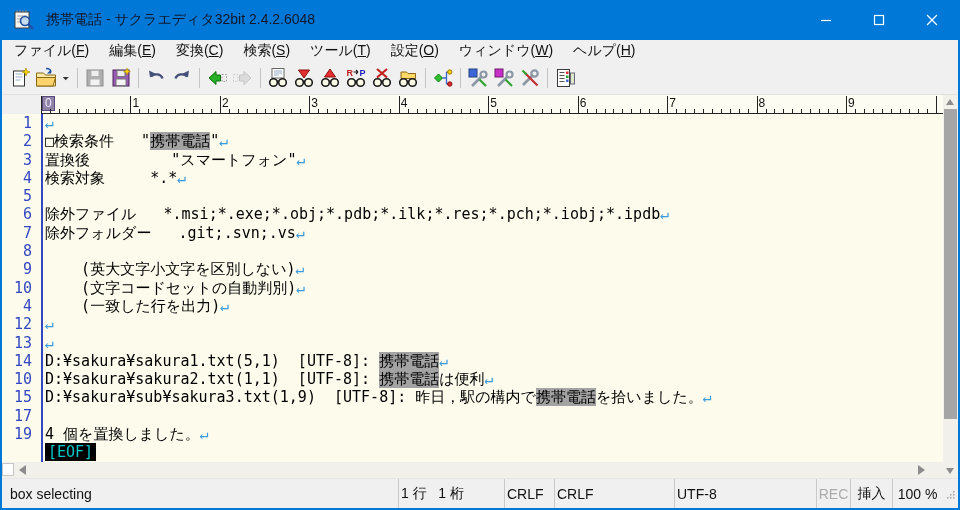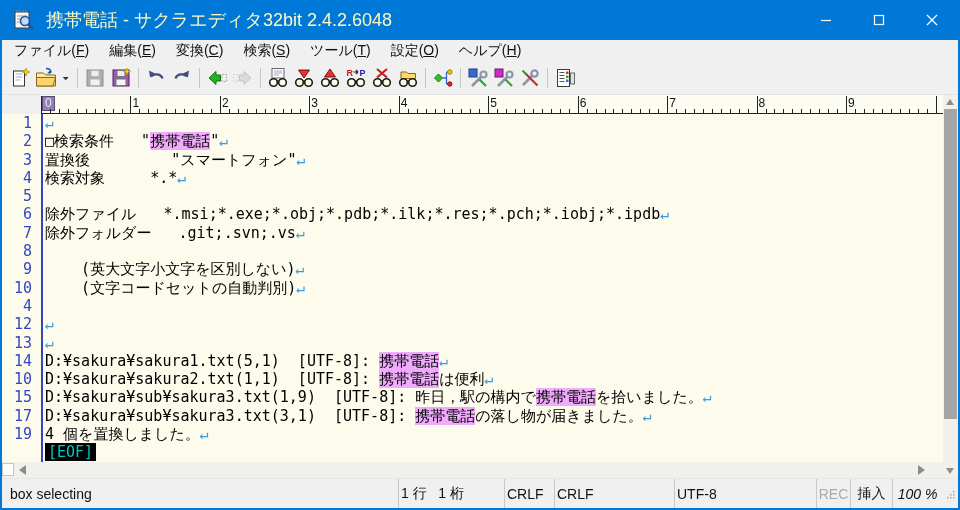--- a/index.html
+++ b/index.html
@@ -2,21 +2,21 @@
 <html><head>
 <meta charset="utf-8">
 <style>
   html,body{margin:0;padding:0;background:#fff;}
   .window{position:relative;width:960px;height:510px;box-sizing:border-box;
     border-left:2px solid #0078D7;border-right:2px solid #0078D7;border-bottom:2px solid #0078D7;
     font-family:"Liberation Sans",sans-serif;background:#F0F0F0;overflow:hidden;}
   
   .titlebar{height:40px;background:#0078D7;display:flex;align-items:center;padding-left:10px;}
   .appicon{width:24px;height:24px;flex:none;}
-  .titletext{color:#fef9c3;font-size:18px;margin-left:10px;white-space:nowrap;}
+  .titletext{color:#0f172a;font-size:14px;margin-left:10px;white-space:nowrap;}
   .wcontrols{margin-left:auto;display:flex;height:40px;}
   .wbtn{width:53px;height:40px;display:flex;align-items:center;justify-content:center;}
   
   .menubar{height:22px;display:flex;align-items:center;background:#F0F0F0;font-size:14px;color:#111;padding-left:2px;}
   .menu-item{padding:0 10px;white-space:nowrap;}
   .menu-item u{text-decoration:underline;}
   
   .toolbar{height:33px;display:flex;align-items:center;background:#F0F0F0;padding-left:5px;
     border-bottom:1px solid #E2E2E2;box-sizing:border-box;}
   .tbtn{width:24px;height:24px;display:flex;align-items:center;justify-content:center;margin:0 1px;flex:none;}
@@ -33,21 +33,21 @@
   .rnum{position:absolute;top:1px;font-size:12px;line-height:14px;color:#111;}
   .rnum.cur{background:#8F84A8;color:#F0E8FA;outline:1px solid #5A4A7A;top:2px;padding:0 2px;line-height:13px;}
   
   .editor{position:relative;height:348px;background:#FDFBEC;overflow:hidden;}
   .gutter{position:absolute;left:0;top:0;bottom:0;width:39px;background:#FDFBEC;
     border-right:2px solid #3347C2;box-sizing:content-box;}
   .lines{position:absolute;left:0;top:0;right:16px;}
   .line{display:flex;height:18.3px;line-height:18.3px;font-family:"DejaVu Sans Mono",monospace;font-size:15px;white-space:pre;}
   .lnum{width:39px;flex:none;text-align:right;color:#3347C2;padding-right:9px;box-sizing:border-box;}
   .ltext{padding-left:4px;white-space:pre;color:#000;}
-  .hl{background:#f0abfc;}
+  .hl{background:#a3a3a3;}
   .eol{color:#3D9BDC;}
   .eof{background:#000;color:#00C8C8;padding:0 3px;}
   
   .hscroll{position:relative;height:16px;background:#F1F0EA;}
   .hthumb{position:absolute;left:0;top:1px;width:12px;height:13px;background:#FFF;border:1px solid #C6C6C6;box-sizing:border-box;}
   .tri{width:0;height:0;position:absolute;top:3px;}
   .tri.left{left:17px;border-top:5px solid transparent;border-bottom:5px solid transparent;border-right:7px solid #8C8C8C;}
   .tri.right{left:916px;border-top:5px solid transparent;border-bottom:5px solid transparent;border-left:7px solid #8C8C8C;}
   .vscroll{position:absolute;top:95px;right:0;width:15px;height:383px;background:#F1F0EA;z-index:5;}
   .vtri{width:0;height:0;position:absolute;left:3px;}
@@ -58,21 +58,21 @@
   .statusbar{height:30px;display:flex;align-items:stretch;background:#F0F0F0;font-size:14px;color:#111;
     border-top:1px solid #E6E6E6;box-sizing:border-box;}
   .sleft{flex:1;display:flex;align-items:center;padding-left:8px;}
   .sseg{border-left:1px solid #C9C9C9;display:flex;align-items:center;padding:0 2px;box-sizing:border-box;white-space:pre;}
   .seg-pos{width:106px;}
   .seg-crlf1{width:50px;}
   .seg-crlf2{width:120px;}
   .seg-enc{width:142px;}
   .seg-rec{width:34px;color:#ABABAB;justify-content:center;padding:0 2px;}
   .seg-ins{width:42px;justify-content:center;}
-  .seg-zoom{width:50px;justify-content:center;font-style:italic;}
+  .seg-zoom{width:50px;justify-content:center;}
   .seg-grip{width:16px;border-left:none;position:relative;}
 </style>
 </head>
 <body>
 
 <div class="window">
 
   <div class="titlebar">
     <svg class="appicon" viewBox="0 0 24 24">
       <rect x="3" y="4" width="14" height="16" fill="#F8F8F8" stroke="#404040"></rect>
@@ -101,20 +101,21 @@
     </div>
   </div>
 
   <div class="menubar">
       <span class="menu-item">ファイル(<u>F</u>)</span>
       <span class="menu-item">編集(<u>E</u>)</span>
       <span class="menu-item">変換(<u>C</u>)</span>
       <span class="menu-item">検索(<u>S</u>)</span>
       <span class="menu-item">ツール(<u>T</u>)</span>
       <span class="menu-item">設定(<u>O</u>)</span>
+      <span class="menu-item">ウィンドウ(<u>W</u>)</span>
       <span class="menu-item">ヘルプ(<u>H</u>)</span>
     </div>
 
   <div class="toolbar">
       <div class="tbtn">
         <svg viewBox="0 0 22 22">
           <rect x="4.5" y="4" width="11" height="15" fill="#fff" stroke="#333"></rect>
           <path d="M6.5 7h7M6.5 10h7M6.5 13h5" stroke="#9AABC4" stroke-width="1"></path>
           <path d="M17 1l1.1 2.9L21 5l-2.9 1.1L17 9l-1.1-2.9L13 5l2.9-1.1z" fill="#FFD400" stroke="#A87F00" stroke-width=".6"></path>
         </svg>
@@ -397,27 +398,27 @@
         <div class="line"><span class="lnum">1</span><span class="ltext"><span class="eol">↵</span></span></div>
         <div class="line"><span class="lnum">2</span><span class="ltext"><span>□検索条件   "</span><span class="hl">携帯電話</span><span>"</span><span class="eol">↵</span></span></div>
         <div class="line"><span class="lnum">3</span><span class="ltext"><span>置換後         "スマートフォン"</span><span class="eol">↵</span></span></div>
         <div class="line"><span class="lnum">4</span><span class="ltext"><span>検索対象     *.*</span><span class="eol">↵</span></span></div>
         <div class="line"><span class="lnum">5</span></div>
         <div class="line"><span class="lnum">6</span><span class="ltext"><span>除外ファイル   *.msi;*.exe;*.obj;*.pdb;*.ilk;*.res;*.pch;*.iobj;*.ipdb</span><span class="eol">↵</span></span></div>
         <div class="line"><span class="lnum">7</span><span class="ltext"><span>除外フォルダー   .git;.svn;.vs</span><span class="eol">↵</span></span></div>
         <div class="line"><span class="lnum">8</span></div>
         <div class="line"><span class="lnum">9</span><span class="ltext"><span>    (英大文字小文字を区別しない)</span><span class="eol">↵</span></span></div>
         <div class="line"><span class="lnum">10</span><span class="ltext"><span>    (文字コードセットの自動判別)</span><span class="eol">↵</span></span></div>
-        <div class="line"><span class="lnum">4</span></div>
+        <div class="line"><span class="lnum">4</span><span class="ltext"><span>    (一致した行を出力)</span><span class="eol">↵</span></span></div>
         <div class="line"><span class="lnum">12</span><span class="ltext"><span class="eol">↵</span></span></div>
         <div class="line"><span class="lnum">13</span><span class="ltext"><span class="eol">↵</span></span></div>
         <div class="line"><span class="lnum">14</span><span class="ltext"><span>D:¥sakura¥sakura1.txt(5,1)  [UTF-8]: </span><span class="hl">携帯電話</span><span class="eol">↵</span></span></div>
         <div class="line"><span class="lnum">10</span><span class="ltext"><span>D:¥sakura¥sakura2.txt(1,1)  [UTF-8]: </span><span class="hl">携帯電話</span><span>は便利</span><span class="eol">↵</span></span></div>
         <div class="line"><span class="lnum">15</span><span class="ltext"><span>D:¥sakura¥sub¥sakura3.txt(1,9)  [UTF-8]: 昨日，駅の構内で</span><span class="hl">携帯電話</span><span>を拾いました。</span><span class="eol">↵</span></span></div>
-        <div class="line"><span class="lnum">17</span><span class="ltext"><span>D:¥sakura¥sub¥sakura3.txt(3,1)  [UTF-8]: </span><span class="hl">携帯電話</span><span>の落し物が届きました。</span><span class="eol">↵</span></span></div>
+        <div class="line"><span class="lnum">17</span></div>
         <div class="line"><span class="lnum">19</span><span class="ltext"><span>4 個を置換しました。</span><span class="eol">↵</span></span></div>
         <div class="line"><span class="lnum"></span><span class="ltext"><span class="eof">[EOF]</span></span></div>
       </div>
   </div>
 
   <div class="hscroll">
     <div class="hthumb"></div>
     <div class="tri left"></div>
     <div class="tri right"></div>
   </div>

